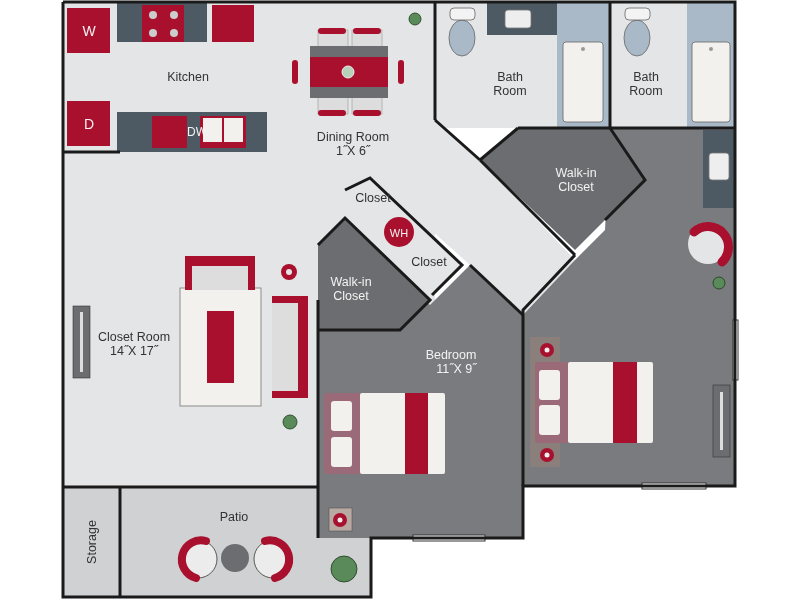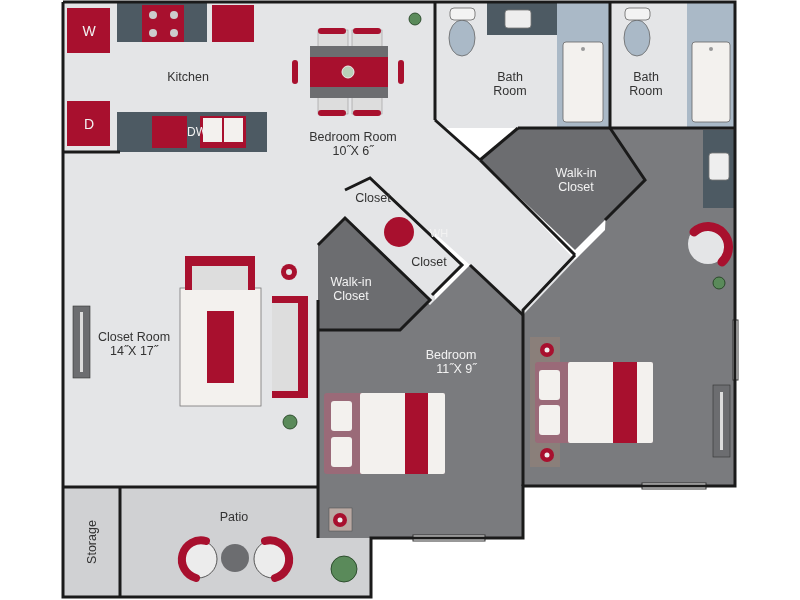--- a/index.html
+++ b/index.html
@@ -174,29 +174,29 @@
     <polyline points="345,190 370,178 462,265 432,295"></polyline>
     <polyline points="470,265 523,315"></polyline>
     <line x1="63" y1="152" x2="120" y2="152"></line>
   </g>
 </svg>
 
   
   <div class="lbl light" style="left:89px;top:24px;font-size:14px;">W</div>
   <div class="lbl light" style="left:89px;top:117px;font-size:14px;">D</div>
   <div class="lbl light" style="left:169px;top:125px;font-size:12px;margin-left:28px;">DW</div>
-  <div class="lbl light" style="left:399px;top:226px;font-size:11px;margin-left:40px;">WH</div>
+  <div class="lbl light" style="left:399px;top:226px;font-size:11px;">WH</div>
 
   
   <div class="lbl" style="left:188px;top:70px;">
       <span>Kitchen</span>
     </div>
   <div class="lbl" style="left:353px;top:130px;">
-      <span>Bedroom Room</span>
-      <span>10˝X 6˝</span>
+      <span>Dining Room</span>
+      <span>1˝X 6˝</span>
     </div>
   <div class="lbl" style="left:510px;top:70px;">
       <span>Bath</span>
       <span>Room</span>
     </div>
   <div class="lbl" style="left:646px;top:70px;">
       <span>Bath</span>
       <span>Room</span>
     </div>
   <div class="lbl light" style="left:576px;top:166px;">

